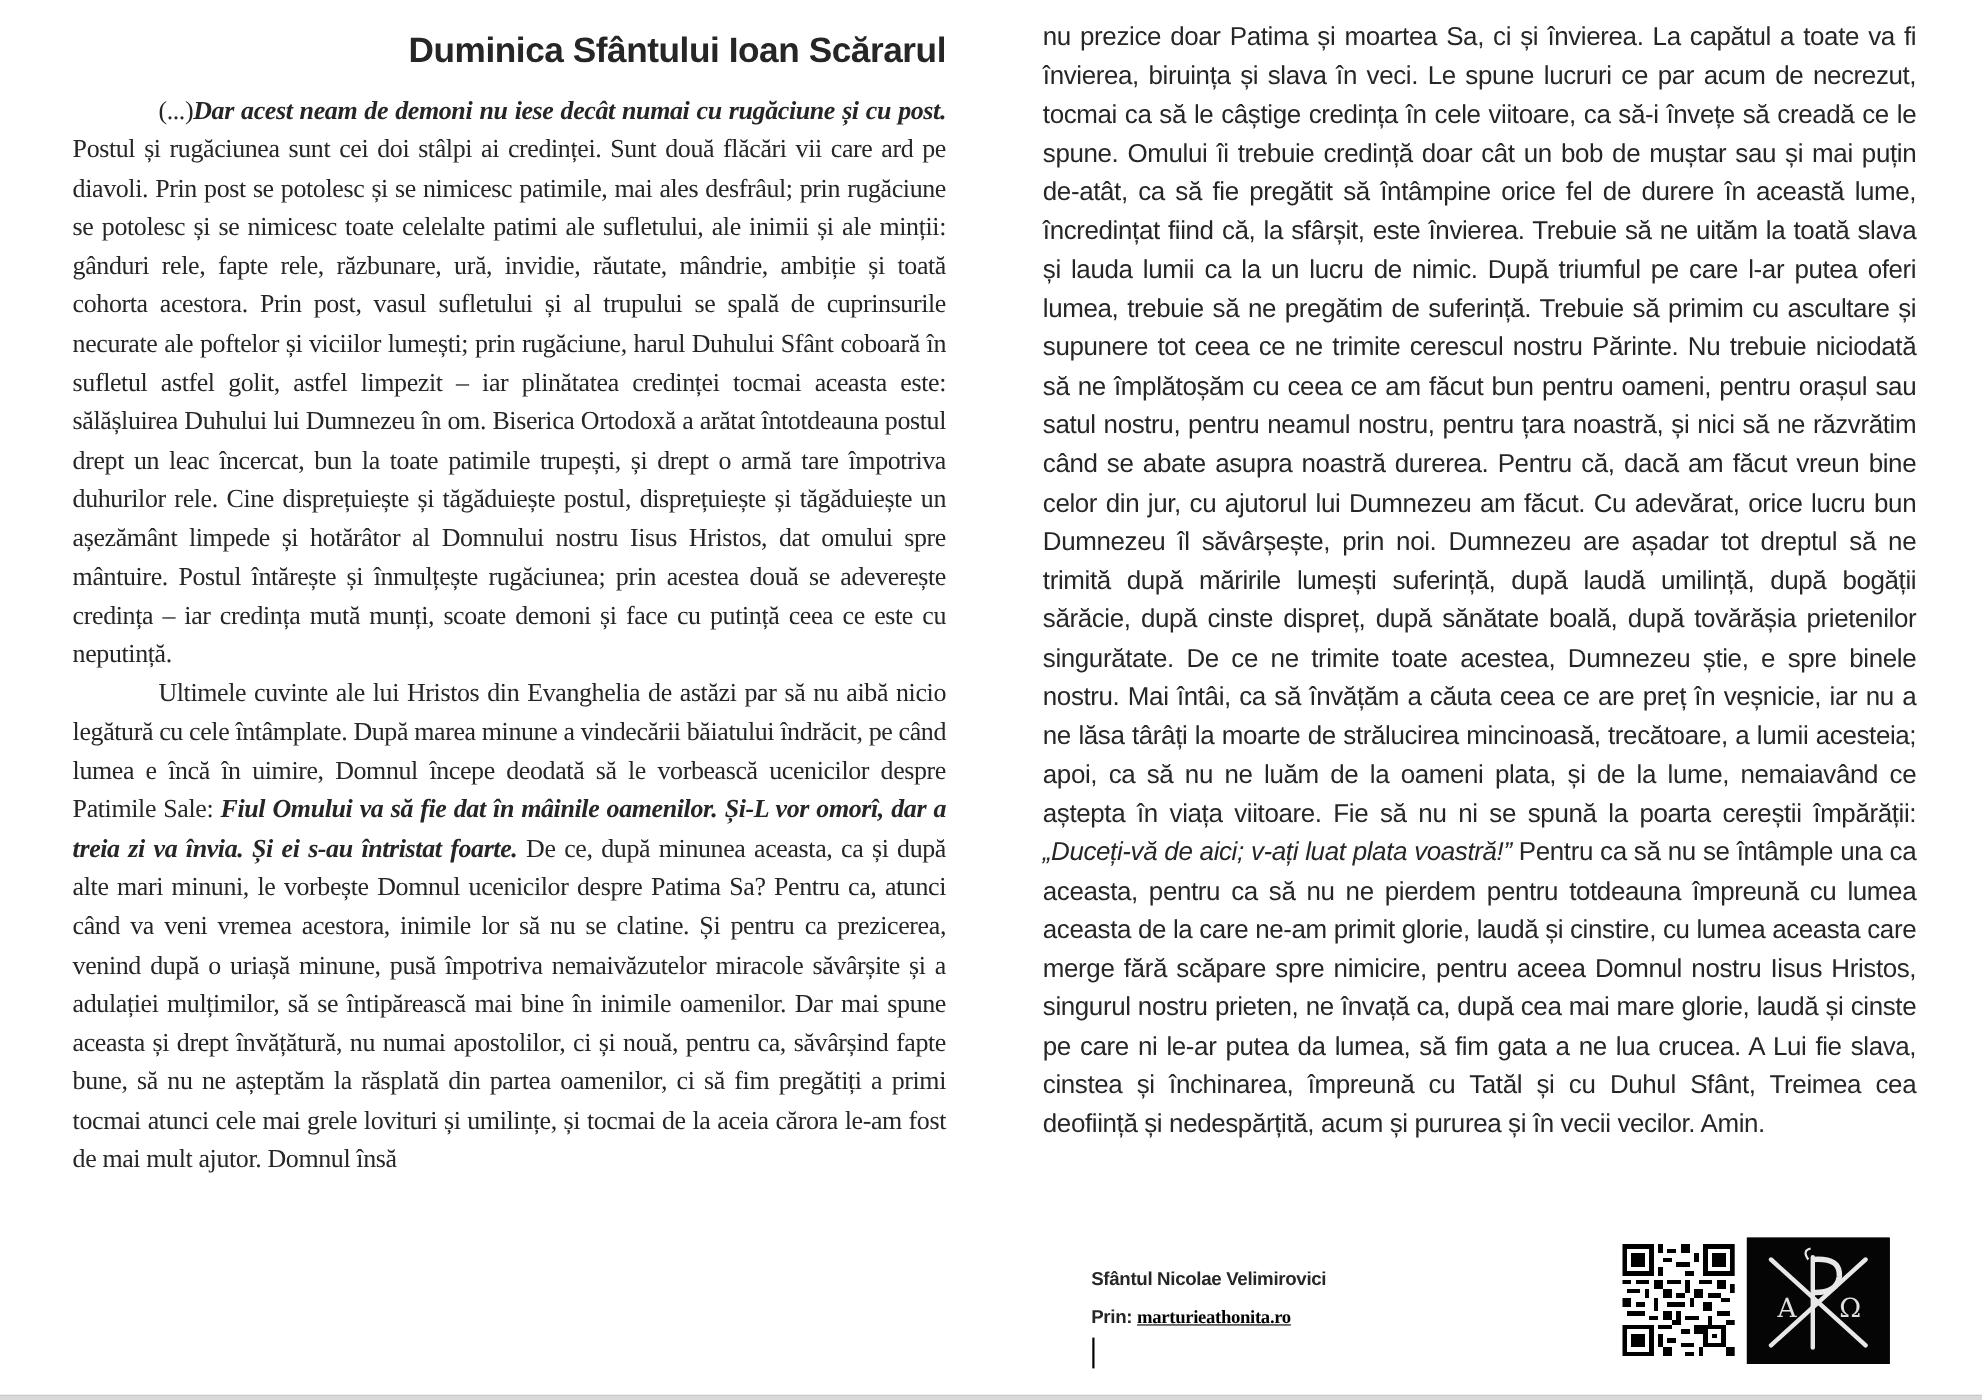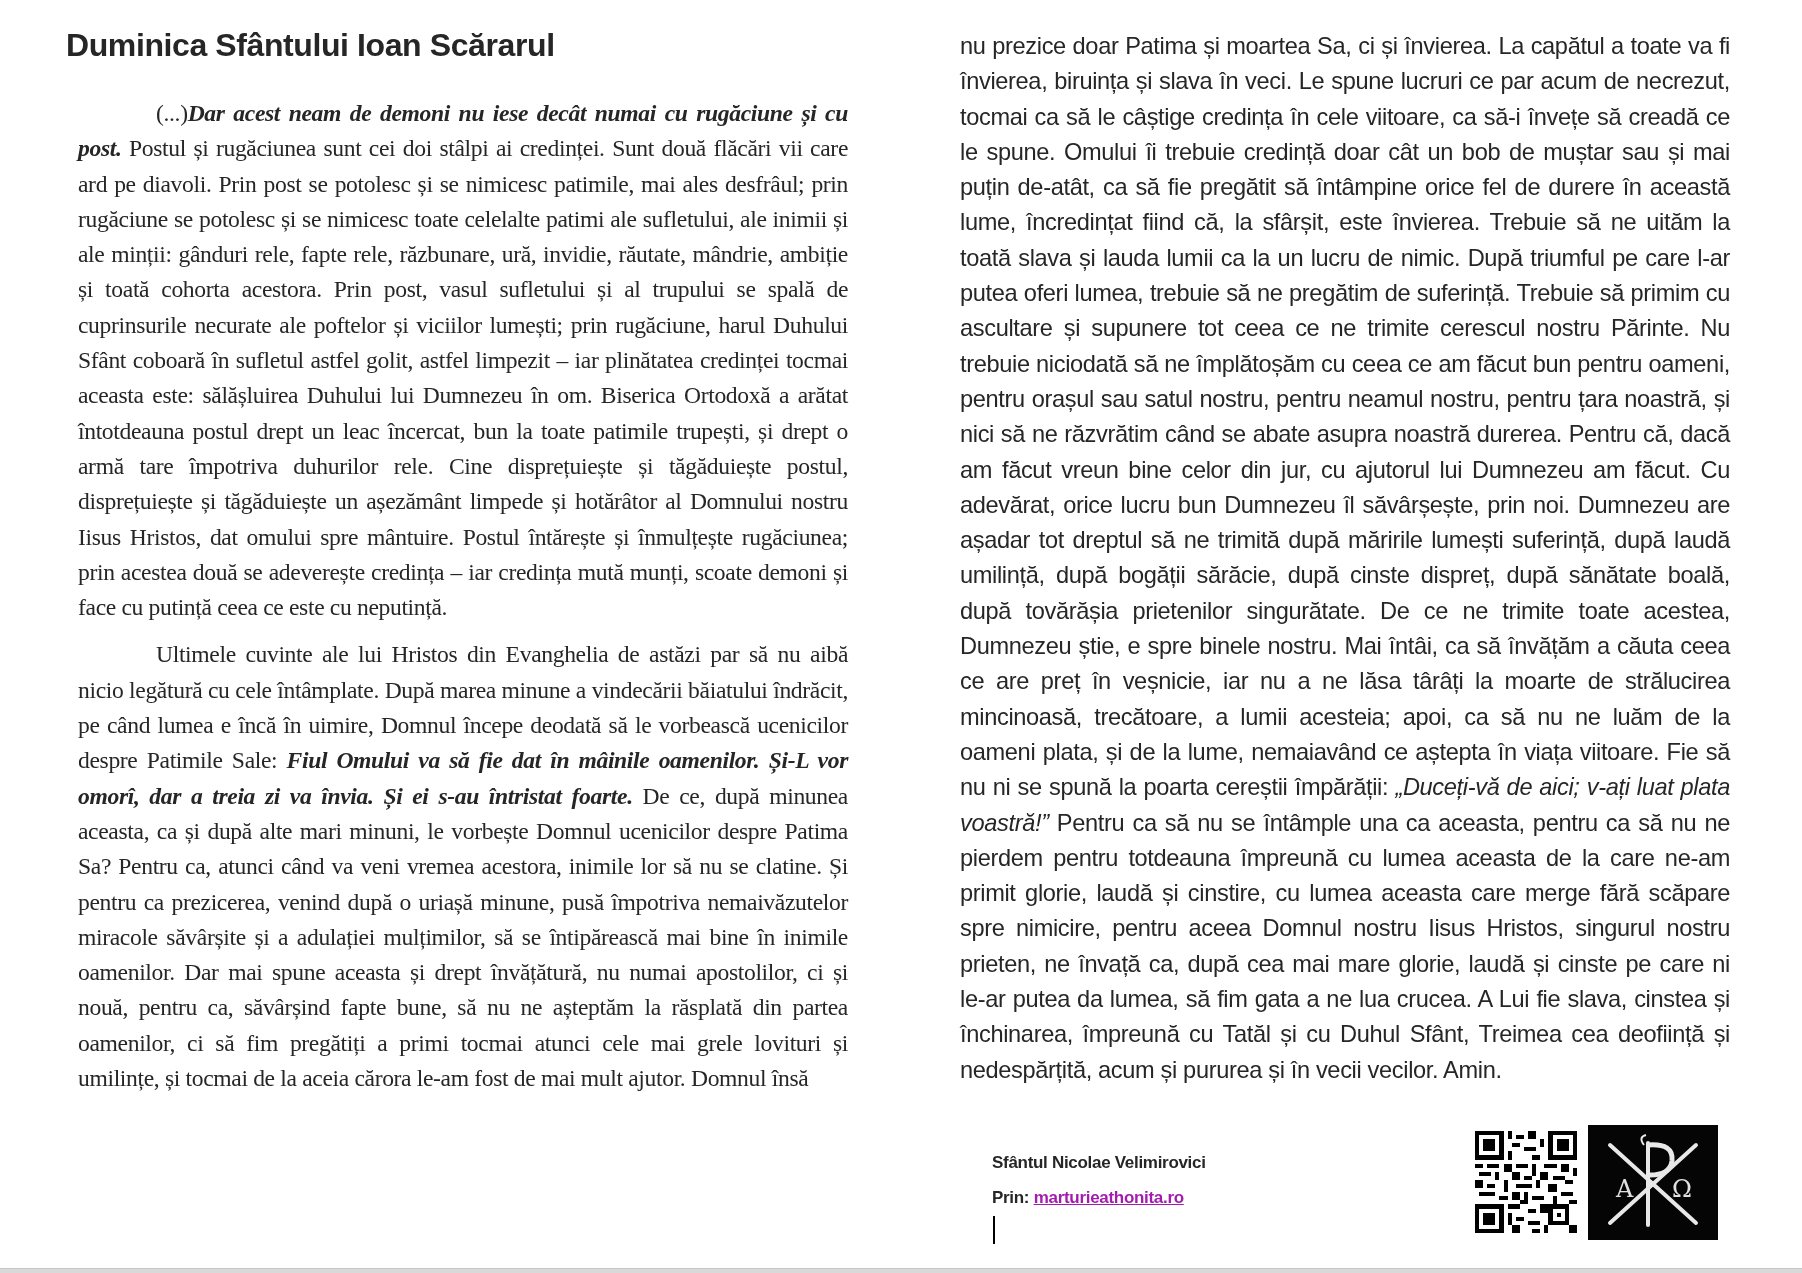--- a/index.html
+++ b/index.html
@@ -14,33 +14,33 @@
   }
   .col {
     position: absolute; top: 0;
     font-size: 23.6px; line-height: 35.3px;
     text-align: justify; letter-spacing: -0.35px;
   }
   .col-left { left: 66px; width: 794px; top: 84px; font-family: Liberation Serif, serif; }
   .col-right { left: 948px; width: 794px; top: 17px; }
   .title {
     position: absolute; left: 66px; width: 794px; top: 22px;
-    text-align: left; font-weight: bold; font-size: 32px; line-height: 46px;
+    text-align: right; font-weight: bold; font-size: 32px; line-height: 46px;
     letter-spacing: -0.4px; color: #262626;
   }
-  p { margin: 12px; }
+  p { margin: 0; }
   .indent { text-indent: 78px; }
   .bi { font-weight: bold; font-style: italic; }
   .it { font-style: italic; }
   .sig-block {
     position: absolute; left: 992px; top: 1145px; width: 520px;
     font-size: 17px; line-height: 35.3px; letter-spacing: -0.3px;
   }
   .sig-block .bold { font-weight: bold; }
-  .sig-block a { color: #a21caf; text-decoration: underline; font-weight: bold; }
+  .sig-block a { color: #000000; text-decoration: underline; font-weight: bold; font-family: Liberation Serif, serif; }
   .cursor { display: inline-block; width: 1.5px; height: 28px; background: #000; vertical-align: -5px; margin-left: 1px; }
   .qr {
     position: absolute; left: 1475px; top: 1131px; width: 102px; height: 102px; background: #fff;
   }
   .logo {
     position: absolute; left: 1588px; top: 1125px; width: 130px; height: 115px; background: #050505;
   }
 </style>
 </head>
 <body>

